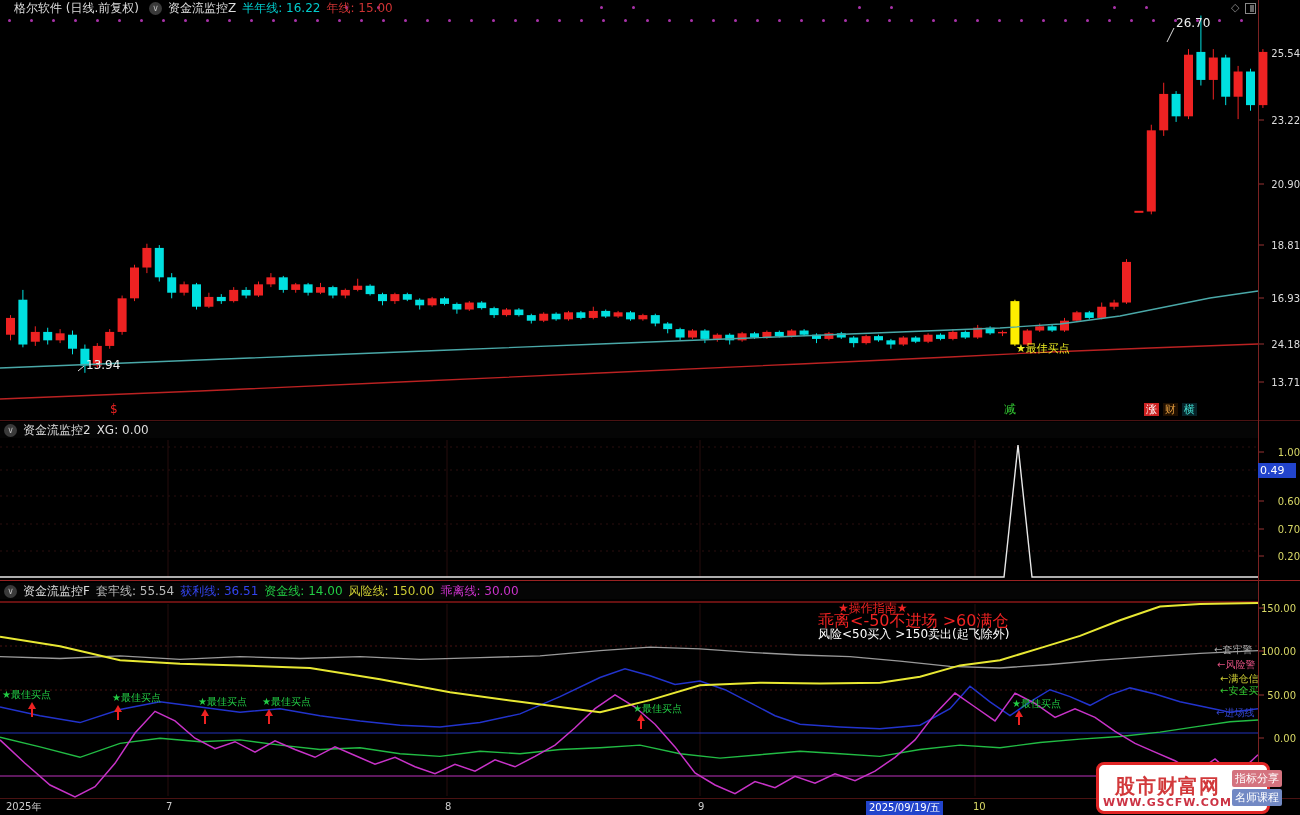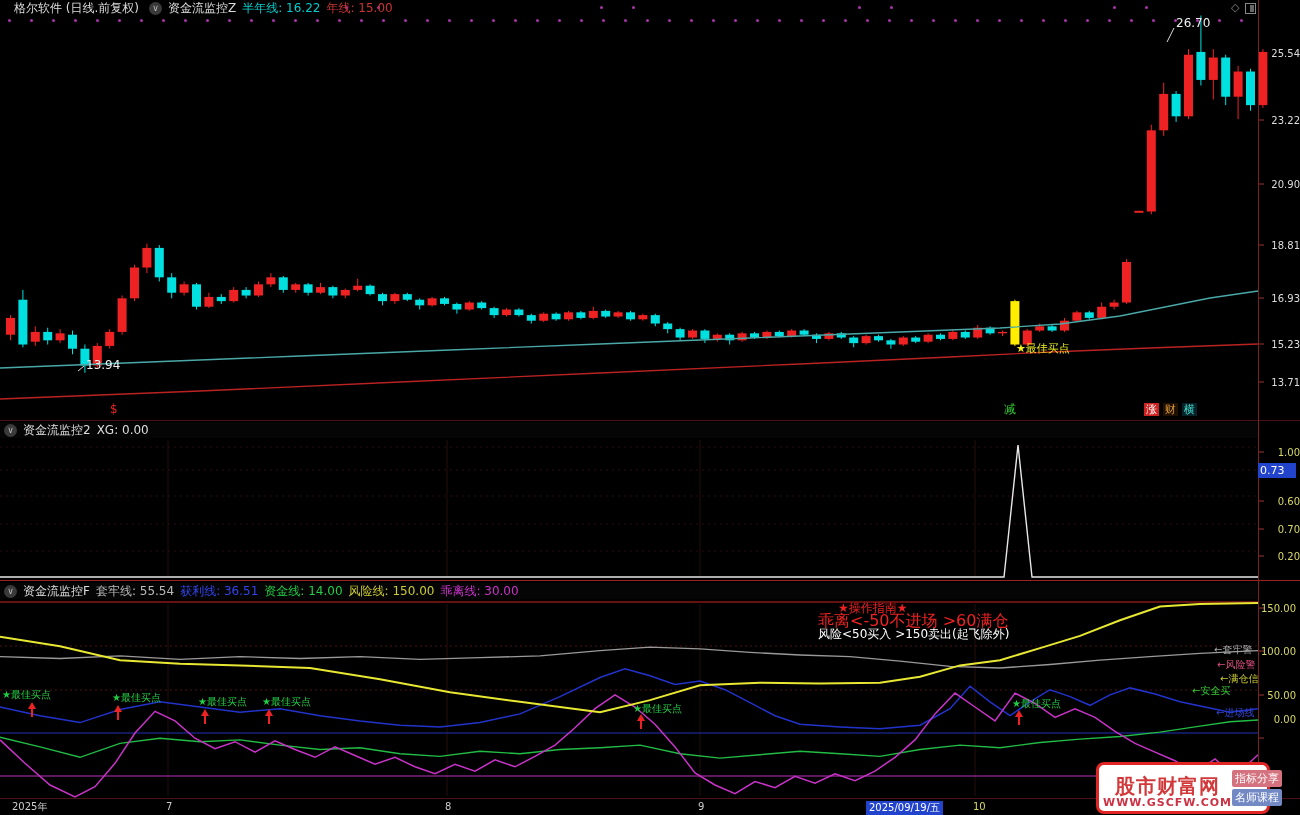--- a/index.html
+++ b/index.html
@@ -336,53 +336,53 @@
   <div class="mk" style="left:86px;top:359px;color:#eee">13.94</div>
   <div class="mk" style="left:1016px;top:342px;color:#eeee22;font-size:11px">★最佳买点</div>
   <div class="mk" style="left:110px;top:403px;color:#ee2222">$</div>
   <div class="mk" style="left:1004px;top:403px;color:#33cc33">减</div>
   <div class="mk" style="left:1144px;top:403px">
     <span class="badge" style="color:#ffffff;background:#cc2222">涨</span>
     <span class="badge" style="color:#e8a040;background:#201000">财</span>
     <span class="badge" style="color:#44ddd0;background:#062228">横</span>
   </div>
 
-  <div class="valbox" style="left:1258px;top:463px;width:34px;background:#2244cc">0.73</div>
+  <div class="valbox" style="left:1258px;top:463px;width:34px;background:#2244cc">0.49</div>
 
   <div id="gen-labels">
       <div class="lbl" style="left: 2px; top: 689px; color: rgb(34, 204, 68);">★最佳买点</div>
       <div class="lbl" style="left: 112px; top: 692px; color: rgb(34, 204, 68);">★最佳买点</div>
       <div class="lbl" style="left: 198px; top: 696px; color: rgb(34, 204, 68);">★最佳买点</div>
       <div class="lbl" style="left: 262px; top: 696px; color: rgb(34, 204, 68);">★最佳买点</div>
       <div class="lbl" style="left: 633px; top: 703px; color: rgb(34, 204, 68);">★最佳买点</div>
       <div class="lbl" style="left: 1012px; top: 698px; color: rgb(34, 204, 68);">★最佳买点</div>
       <div class="lbl axis-lbl" style="left: 1260px; top: 48px; color: rgb(221, 221, 221);">25.54</div>
       <div class="lbl axis-lbl" style="left: 1260px; top: 115px; color: rgb(221, 221, 221);">23.22</div>
       <div class="lbl axis-lbl" style="left: 1260px; top: 179px; color: rgb(221, 221, 221);">20.90</div>
       <div class="lbl axis-lbl" style="left: 1260px; top: 240px; color: rgb(221, 221, 221);">18.81</div>
       <div class="lbl axis-lbl" style="left: 1260px; top: 293px; color: rgb(221, 221, 221);">16.93</div>
-      <div class="lbl axis-lbl" style="left: 1260px; top: 339px; color: rgb(221, 221, 221);">15.23</div>
+      <div class="lbl axis-lbl" style="left: 1260px; top: 339px; color: rgb(221, 221, 221);">24.18</div>
       <div class="lbl axis-lbl" style="left: 1260px; top: 377px; color: rgb(221, 221, 221);">13.71</div>
       <div class="lbl axis-lbl" style="left: 1260px; top: 447px; color: rgb(216, 216, 102);">1.00</div>
       <div class="lbl axis-lbl" style="left: 1260px; top: 496px; color: rgb(216, 216, 102);">0.60</div>
       <div class="lbl axis-lbl" style="left: 1260px; top: 524px; color: rgb(216, 216, 102);">0.70</div>
       <div class="lbl axis-lbl" style="left: 1260px; top: 551px; color: rgb(216, 216, 102);">0.20</div>
       <div class="lbl axis-lbl" style="left: 1256px; top: 603px; color: rgb(216, 216, 102);">150.00</div>
       <div class="lbl axis-lbl" style="left: 1256px; top: 646px; color: rgb(216, 216, 102);">100.00</div>
       <div class="lbl axis-lbl" style="left: 1256px; top: 690px; color: rgb(216, 216, 102);">50.00</div>
-      <div class="lbl axis-lbl" style="left: 1256px; top: 714px; color: rgb(216, 216, 102);">0.00</div>
+      <div class="lbl axis-lbl" style="left: 1256px; top: 733px; color: rgb(216, 216, 102);">0.00</div>
       <div class="lbl" style="left: 1214px; top: 644px; color: rgb(170, 170, 170);">←套牢警</div>
       <div class="lbl" style="left: 1217px; top: 659px; color: rgb(224, 80, 128);">←风险警</div>
       <div class="lbl" style="left: 1220px; top: 673px; color: rgb(204, 204, 51);">←满仓信</div>
-      <div class="lbl" style="left: 1192px; top: 685px; color: rgb(51, 204, 51);">←安全买</div>
+      <div class="lbl" style="left: 1220px; top: 685px; color: rgb(51, 204, 51);">←安全买</div>
       <div class="lbl" style="left: 1216px; top: 707px; color: rgb(51, 68, 204);">←进场线</div>
       <div class="lbl" style="left: 838px; top: 602px; color: rgb(238, 34, 34); font-size: 12px;">★操作指南★</div>
       <div class="lbl" style="left: 818px; top: 615px; color: rgb(238, 34, 34); font-size: 16px;">乖离&lt;-50不进场 &gt;60满仓</div>
       <div class="lbl" style="left: 818px; top: 628px; color: rgb(255, 255, 255); font-size: 12px;">风险&lt;50买入 &gt;150卖出(起飞除外)</div>
-      <div class="lbl" style="left: 12px; top: 801px; color: rgb(204, 204, 204); text-align: center;">2025年</div>
+      <div class="lbl" style="left: 6px; top: 801px; color: rgb(204, 204, 204); text-align: center;">2025年</div>
       <div class="lbl" style="left: 166px; top: 801px; color: rgb(204, 204, 204);">7</div>
       <div class="lbl" style="left: 445px; top: 801px; color: rgb(204, 204, 204);">8</div>
       <div class="lbl" style="left: 698px; top: 801px; color: rgb(204, 204, 204);">9</div>
       <div class="lbl" style="left: 866px; top: 801px; color: rgb(255, 255, 255); background: rgb(34, 68, 204); padding: 1px 3px;">2025/09/19/五</div>
       <div class="lbl" style="left: 973px; top: 801px; color: rgb(216, 216, 102);">10</div>
       <div class="dot" style="left: 8px; top: 19px; background: rgb(170, 51, 170);"></div>
       <div class="dot" style="left: 30px; top: 19px; background: rgb(170, 51, 170);"></div>
       <div class="dot" style="left: 52px; top: 19px; background: rgb(170, 51, 170);"></div>
       <div class="dot" style="left: 74px; top: 19px; background: rgb(170, 51, 170);"></div>
       <div class="dot" style="left: 96px; top: 19px; background: rgb(170, 51, 170);"></div>

